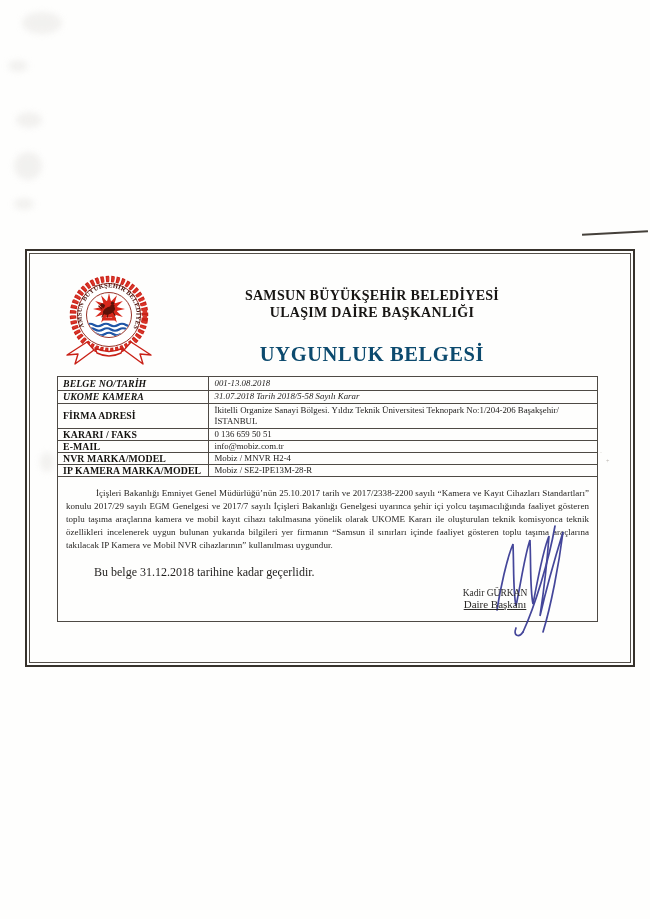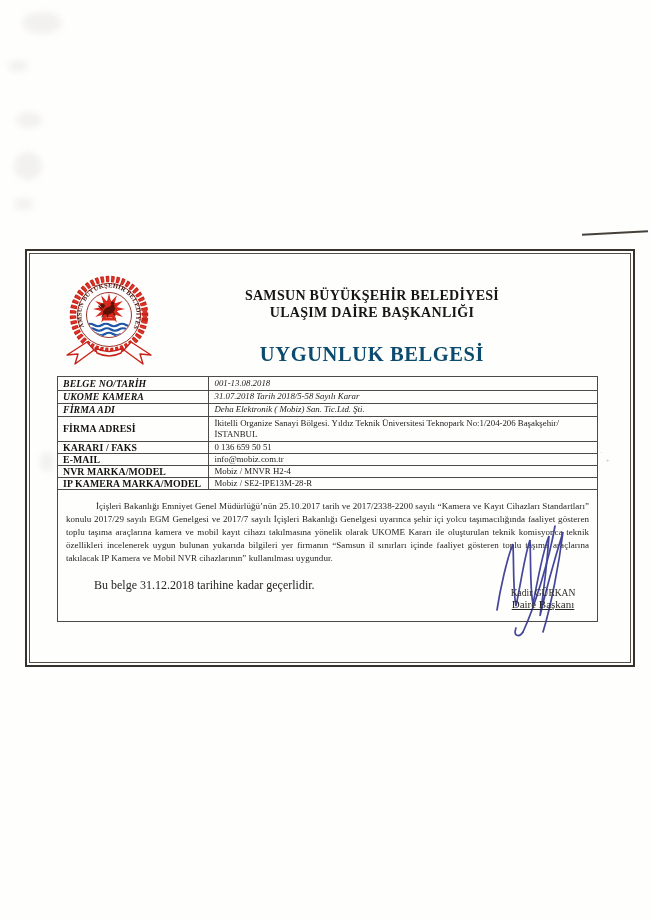--- a/index.html
+++ b/index.html
@@ -31,21 +31,21 @@
   table.details td{font-size:8.8px;padding:0 4px 0 6px;vertical-align:middle;
     border-bottom:1px solid #4e4a45;border-left:1px solid #4e4a45;line-height:10.5px;color:#1d1b1a;}
   tr.rh-a{height:13px;font-style:italic;}
   tr.rh-b{height:25px;margin-left:20px;}
   tr.rh-c{height:11px;}
   .body-paragraph{margin:10px 8px 0 8px;font-size:9px;line-height:13.1px;
     text-align:justify;text-indent:30px;letter-spacing:.05px;color:#201e1c;}
   .validity-line{margin:13px 0 0 36px;font-size:12px;color:#201e1c;}
   
   .signature-svg{position:absolute;left:483px;top:520px;width:100px;height:120px;overflow:visible;}
-  .signer{position:absolute;left:500px;top:588px;width:86px;text-align:center;line-height:11px;}
+  .signer{position:absolute;left:452px;top:588px;width:86px;text-align:center;line-height:11px;}
   .signer-name{font-size:9.5px;color:#2c2a28;}
   .signer-title{font-size:11px;color:#2c2a28;text-decoration:underline;}
   .speck{position:absolute;font-size:6px;color:#b9b4ae;}
 </style>
 </head>
 <body>
 
 <div class="page">
 
   <div class="smudge" style="left:22px;top:12px;width:40px;height:22px;"></div>
@@ -124,24 +124,20 @@
           </colgroup>
         <tbody>
           <tr class="rh-a">
             <th>BELGE NO/TARİH</th>
             <td>001-13.08.2018</td>
           </tr>
           <tr class="rh-a">
             <th>UKOME KAMERA</th>
             <td>31.07.2018 Tarih 2018/5-58 Sayılı Karar</td>
           </tr>
-          <tr class="rh-a">
-            <th>FİRMA ADI</th>
-            <td>Deha Elektronik ( Mobiz) San. Tic.Ltd. Şti.</td>
-          </tr>
           <tr class="rh-b">
             <th>FİRMA ADRESİ</th>
             <td>İkitelli Organize Sanayi Bölgesi. Yıldız Teknik Üniversitesi Teknopark No:1/204-206 Başakşehir/İSTANBUL</td>
           </tr>
           <tr class="rh-c">
             <th>KARARI / FAKS</th>
             <td>0 136 659 50 51</td>
           </tr>
           <tr class="rh-c">
             <th>E-MAIL</th>

